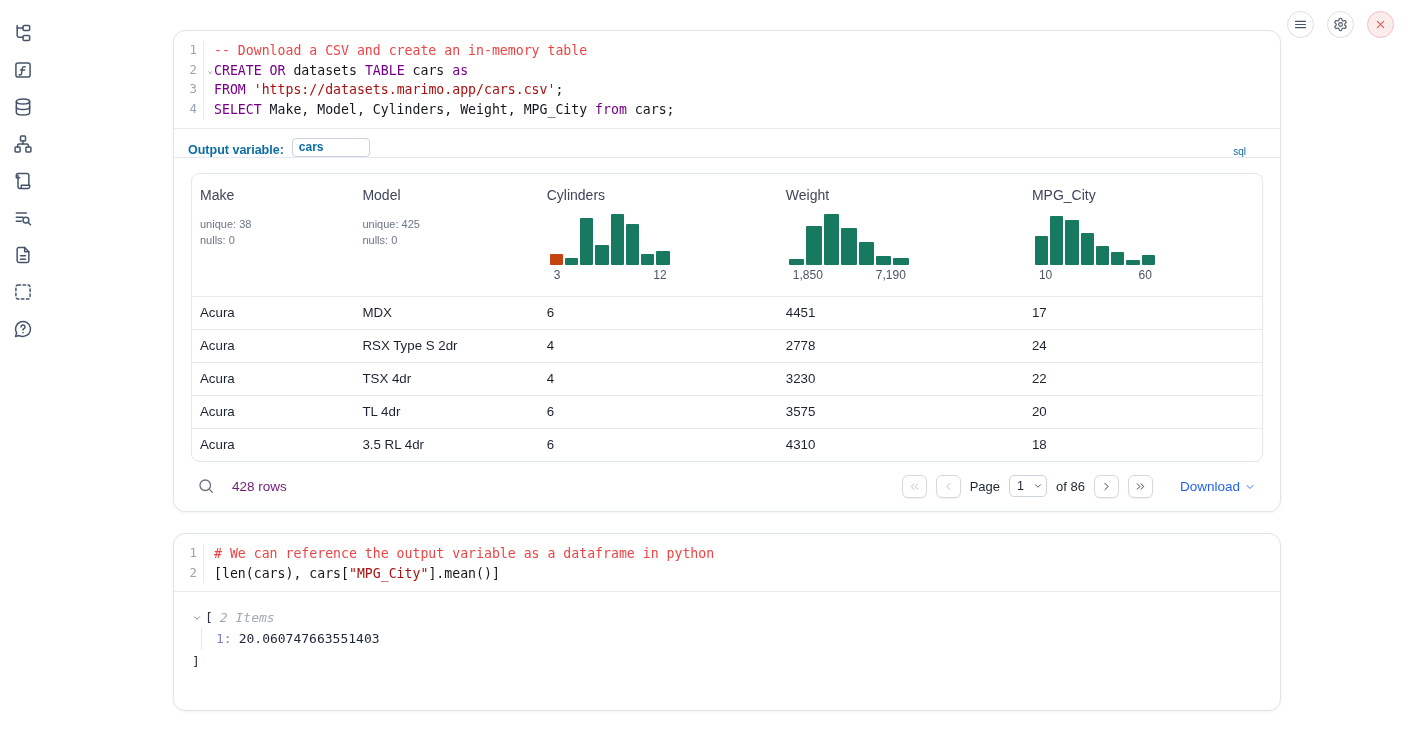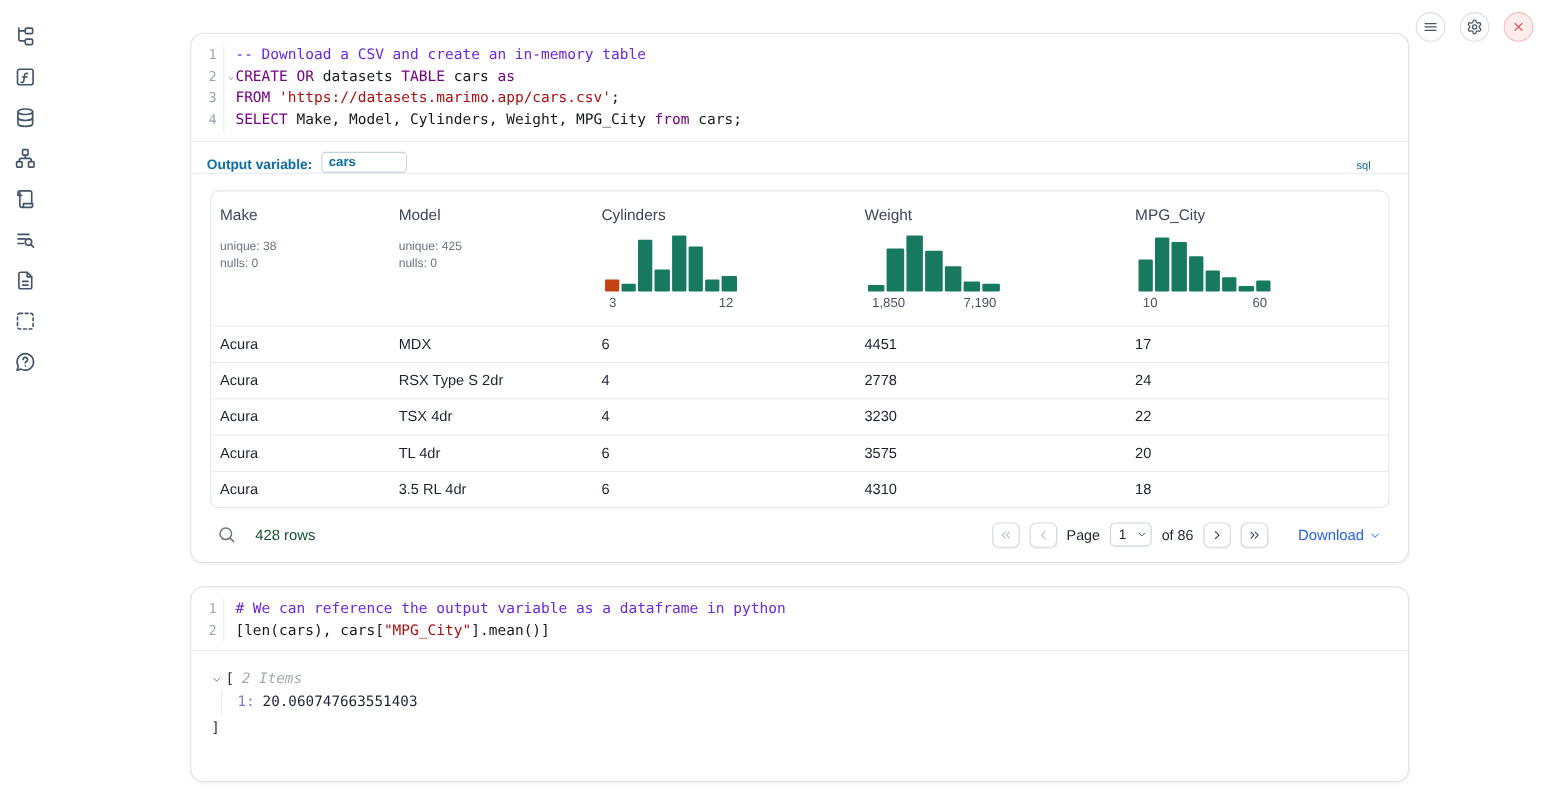--- a/index.html
+++ b/index.html
@@ -25,21 +25,21 @@
   #cell-py  { top:533px; height:178px; }
 
   
   .code-area { padding:10px 0 8px; font-family:"DejaVu Sans Mono",monospace; font-size:13.2px; line-height:19.7px; }
   .code-line { display:flex; }
   .gutter { width:30px; flex:none; text-align:right; padding-right:6px; color:#9aa3b2;
             border-right:1px solid #e8ebf0; font-size:12.3px; position:relative; }
   .fold { position:absolute; right:-10px; top:1px; font-size:9px; color:#8b95a5; line-height:17px; }
   .code-text { padding-left:10px; white-space:pre; color:#15181e; }
   .tok-keyword { color:#770088; }
-  .tok-comment { color:#6d28d9; }
+  .tok-comment { color:#ef4444; }
   .tok-string  { color:#aa1111; }
   .tok-plain   { color:#15181e; }
 
   
   .outvar-row { height:29px; border-top:1px solid #e6eaf0; display:flex; align-items:flex-end; padding:0 14px; gap:8px; }
   .outvar-label { color:#0c6da6; font-weight:bold; font-size:12.5px; }
   .outvar-input { width:78px; height:19px; border:1px solid #c9d2dd; border-radius:4px; font-size:12px;
                   font-weight:bold; color:#0c6da6; padding:0 6px; font-family:"Liberation Sans",sans-serif; outline:none; }
   .lang-badge { margin-left:auto; margin-right:20px; color:#0c6da6; font-weight:normal; font-size:10px;margin-top:12px; }
 
@@ -54,21 +54,21 @@
   .hist-bars { display:flex; align-items:flex-end; gap:2px; height:53px; }
   .hist-bar { flex:1; border-radius:1px; }
   .hist-axis { display:flex; justify-content:space-between; padding:3px 3px 0 4px; font-size:12px; color:#4b5563; }
   .tr { display:flex; height:33px; border-top:1px solid #e6eaf0; align-items:center; font-size:13.3px; color:#1c2330; cursor:default; }
   .td { padding-left:8px; }
 
   
   .table-footer { display:flex; align-items:center; padding:13px 24px 0 23px; }
   .search-btn { width:18px; height:18px; color:#6b7280; cursor:pointer; }
   .search-btn svg { width:100%; height:100%; }
-  .rowcount { margin-left:17px; font-size:13.5px; color:#14532d; }
+  .rowcount { margin-left:17px; font-size:13.5px; color:#701a75; }
   .pager { margin-left:auto; display:flex; align-items:center; gap:9px; }
   .pg-btn { width:25px; height:23px; border:1px solid #d5dae2; border-radius:6px; background:#fff;
             display:flex; align-items:center; justify-content:center; color:#344054; cursor:pointer;
             box-shadow:0 1px 1px rgba(16,24,40,.06); }
   .pg-btn svg { width:13px; height:13px; }
   .pg-btn.disabled { color:#b6bdc9; cursor:default; }
   .page-label, .of-label { font-size:13px; color:#1f2733; }
   .select-wrap { position:relative; }
   .page-select { height:22px; width:38px; border:1px solid #cbd3dd; border-radius:5px; font-size:12.5px;
                  padding-left:7px; appearance:none; -webkit-appearance:none; background:#fff; color:#1f2733;

